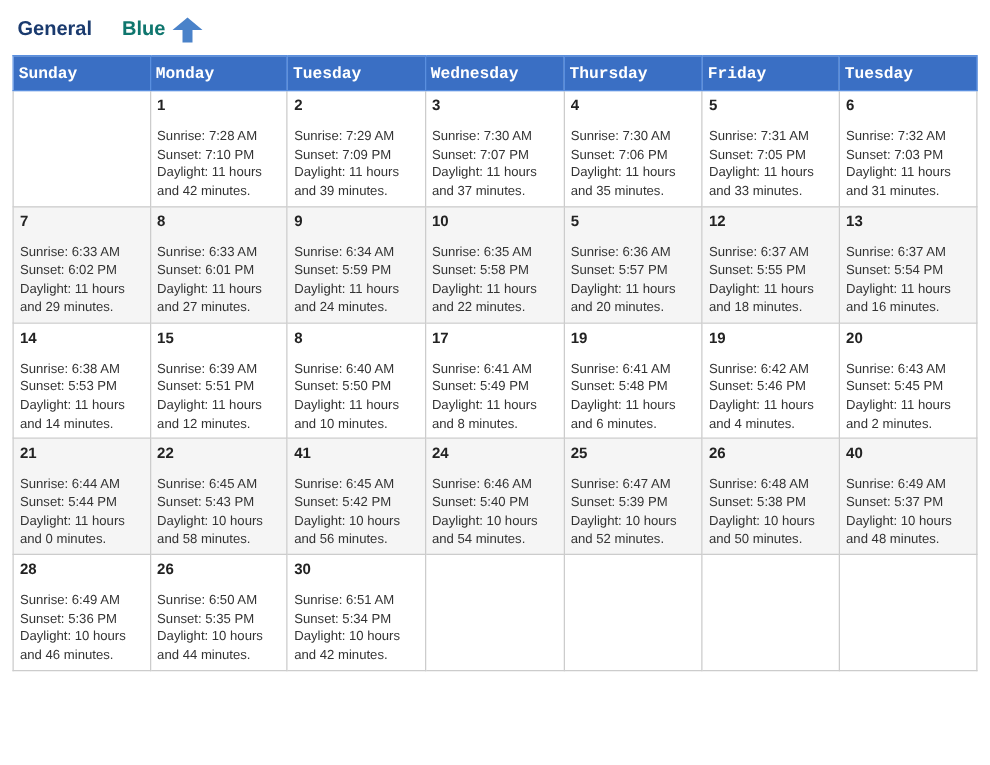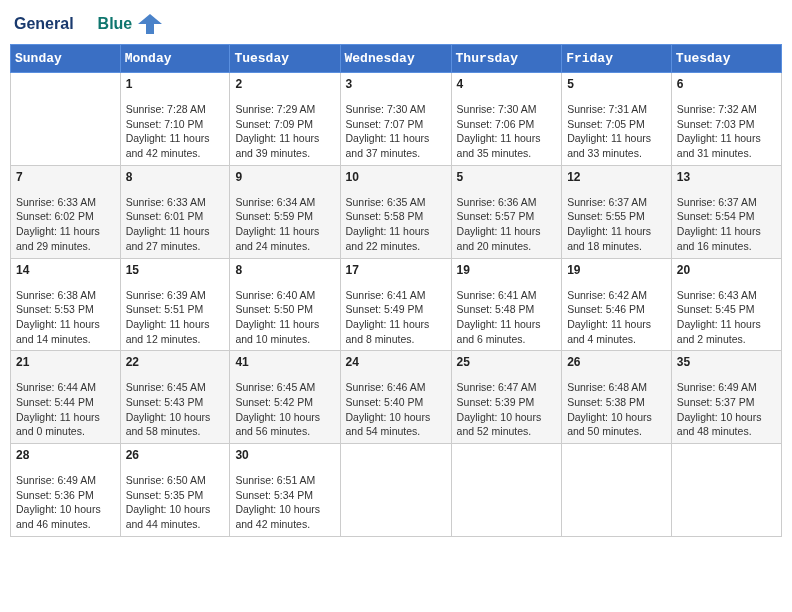--- a/index.html
+++ b/index.html
@@ -214,21 +214,21 @@
         </td>
         <td>
           <div class="day-num">25</div>
           <div class="day-info">Sunrise: 6:47 AM<br>Sunset: 5:39 PM<br>Daylight: 10 hours<br>and 52 minutes.</div>
         </td>
         <td>
           <div class="day-num">26</div>
           <div class="day-info">Sunrise: 6:48 AM<br>Sunset: 5:38 PM<br>Daylight: 10 hours<br>and 50 minutes.</div>
         </td>
         <td>
-          <div class="day-num">35</div>
+          <div class="day-num">40</div>
           <div class="day-info">Sunrise: 6:49 AM<br>Sunset: 5:37 PM<br>Daylight: 10 hours<br>and 48 minutes.</div>
         </td>
       </tr>
       <tr>
         <td>
           <div class="day-num">28</div>
           <div class="day-info">Sunrise: 6:49 AM<br>Sunset: 5:36 PM<br>Daylight: 10 hours<br>and 46 minutes.</div>
         </td>
         <td>
           <div class="day-num">26</div>

